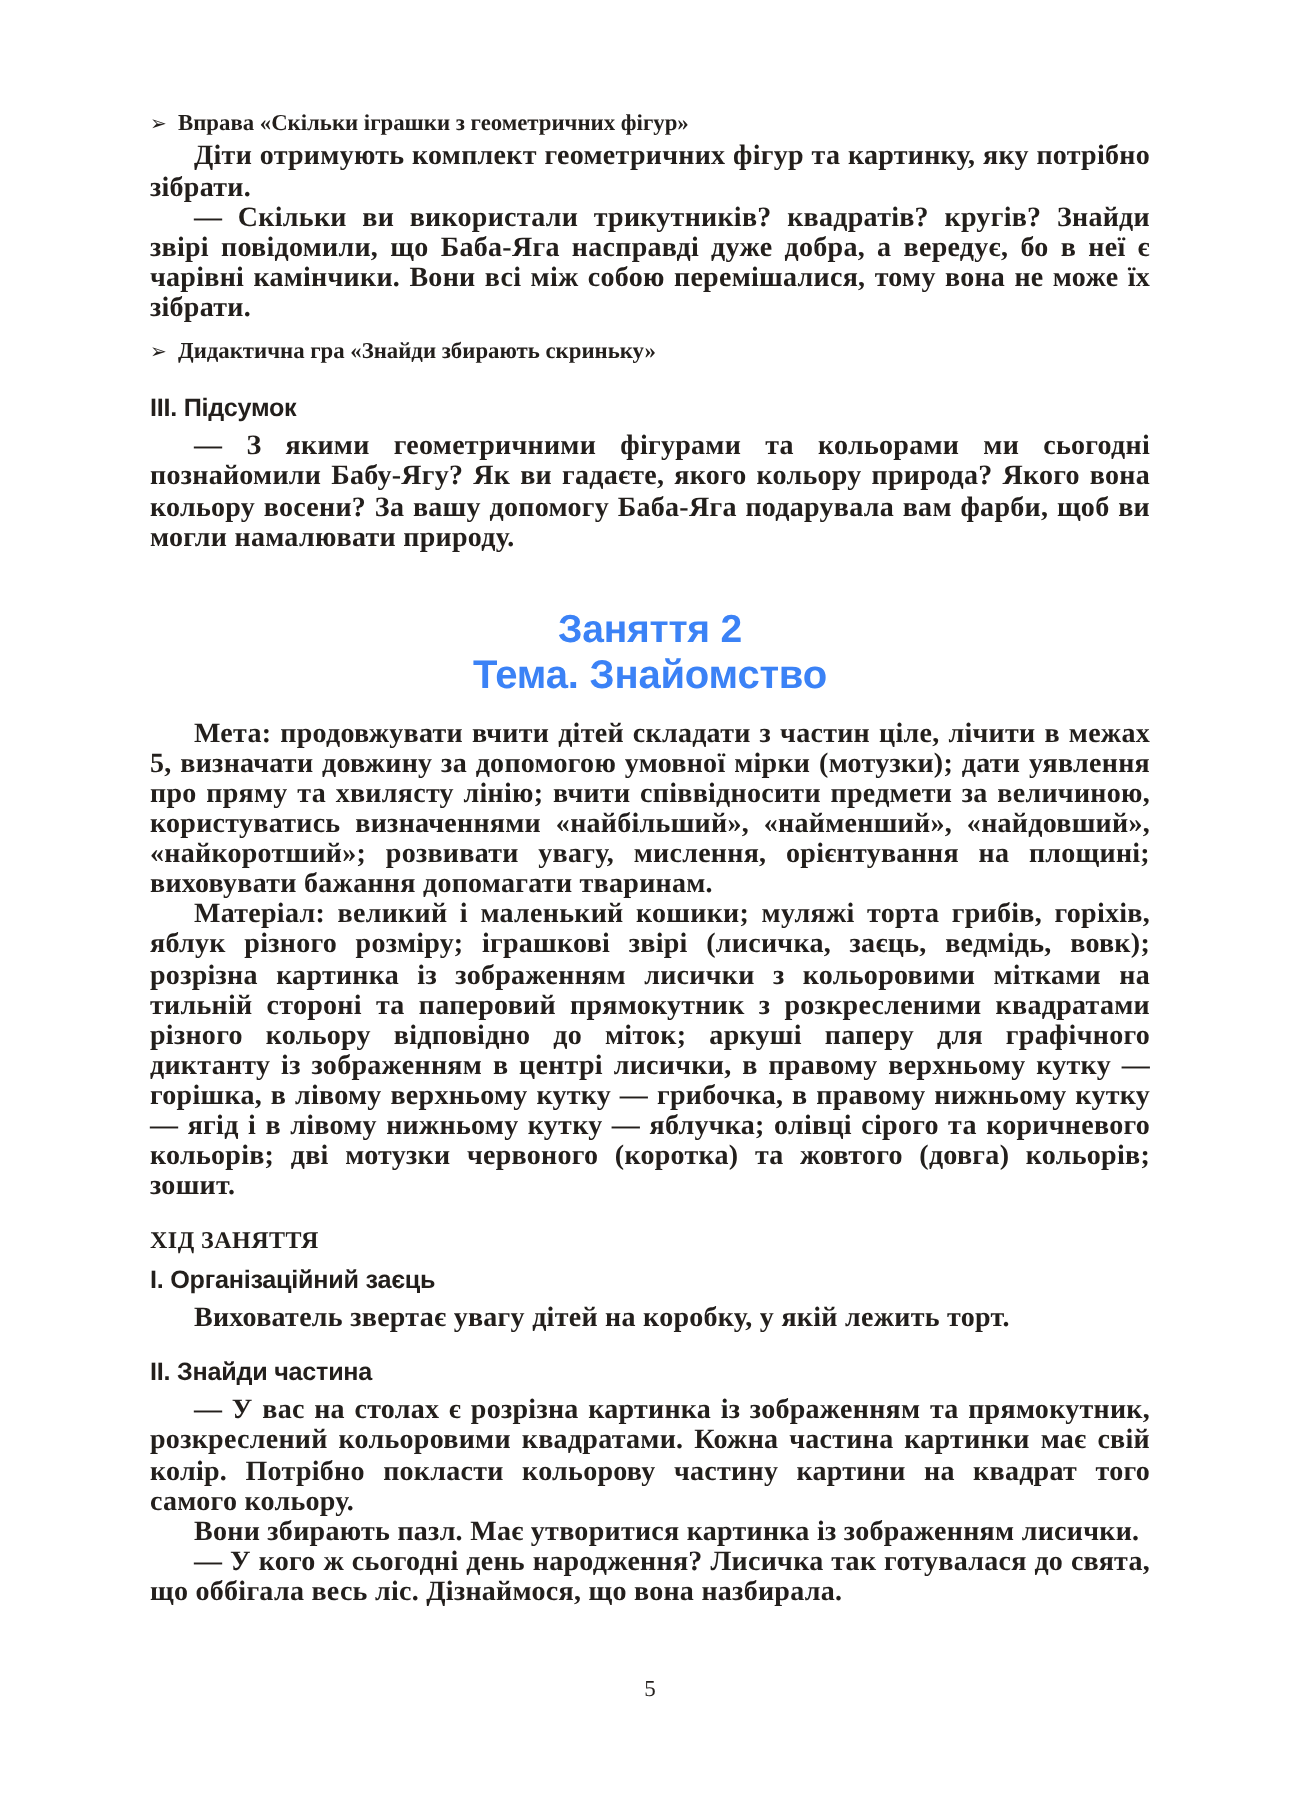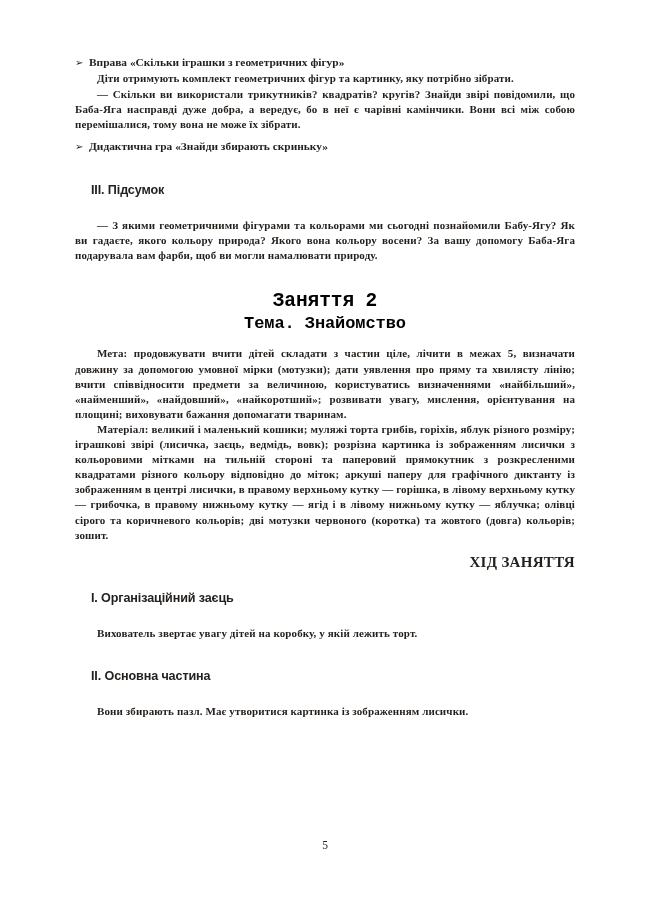--- a/index.html
+++ b/index.html
@@ -26,21 +26,21 @@
     box-sizing: border-box;
     padding: 55px 75px 0 75px;
   }
   .content {
     width: 500px;
   }
 
   
   p {
     margin: 0;
-    font-size: 11px;
+    font-size: 14px;
     line-height: 15.1px;
     text-align: justify;
     text-indent: 22px;
     font-weight: 700;
     letter-spacing: 0.01em;
     -webkit-font-smoothing: antialiased;
   }
 
   
   .bullet-line {
@@ -63,52 +63,52 @@
     font-family: "DejaVu Sans", sans-serif;
     font-weight: 400;
   }
 
   
   .sec-head {
     font-family: "Liberation Sans", "DejaVu Sans", sans-serif;
     font-weight: 700;
     font-size: 12.6px;
     line-height: 16px;
-    margin: 16px;
+    margin: 0;
     text-indent: 0;
     text-align: left;
     letter-spacing: -0.01em;
   }
 
   
   .lesson-title {
     text-align: center;
-    font-family: Liberation Mono, monospace;
-    font-weight: 700;
-    color: #000000;
+    font-family: Liberation Sans, sans-serif;
+    font-weight: 700;
+    color: #3b82f6;
   }
   .lesson-title .line1 {
     display: block;
     font-size: 19.5px;
     line-height: 24px;
     letter-spacing: -0.005em;
   }
   .lesson-title .line2 {
     display: block;
-    font-size: 17px;
+    font-size: 20px;
     line-height: 22px;
     letter-spacing: -0.005em;
   }
 
   
   .course-head {
-    text-align: right;
+    text-align: left;
     font-family: "Liberation Serif", "DejaVu Serif", serif;
     font-weight: 700;
-    font-size: 15px;
+    font-size: 12px;
     line-height: 16px;
     margin: 0;
     text-indent: 0;
     letter-spacing: 0.02em;
   }
 
   .lead {
     font-weight: 700;
   }
 
@@ -182,22 +182,24 @@
     <div class="gap-xs"></div>
 
     <p class="sec-head">I. Організаційний заєць</p>
 
     <div class="gap-xs"></div>
 
     <p>Вихователь звертає увагу дітей на коробку, у якій лежить торт.</p>
 
     <div class="gap-m"></div>
 
-    <p class="sec-head">II. Основна частина</p>
-
-    <div class="gap-xs"></div>
-
+    <p class="sec-head">II. Знайди частина</p>
+
+    <div class="gap-xs"></div>
+
+    <p>— У вас на столах є розрізна картинка із зображенням та прямокутник, розкреслений кольоровими квадратами. Кожна частина картинки має свій колір. Потрібно покласти кольорову частину картини на квадрат того самого кольору.</p>
     <p>Вони збирають пазл. Має утворитися картинка із зображенням лисички.</p>
+    <p>— У кого ж сьогодні день народження? Лисичка так готувалася до свята, що оббігала весь ліс. Дізнаймося, що вона назбирала.</p>
 
   </div>
 
   <div class="folio">5</div>
 </div>
 
 </body></html>

